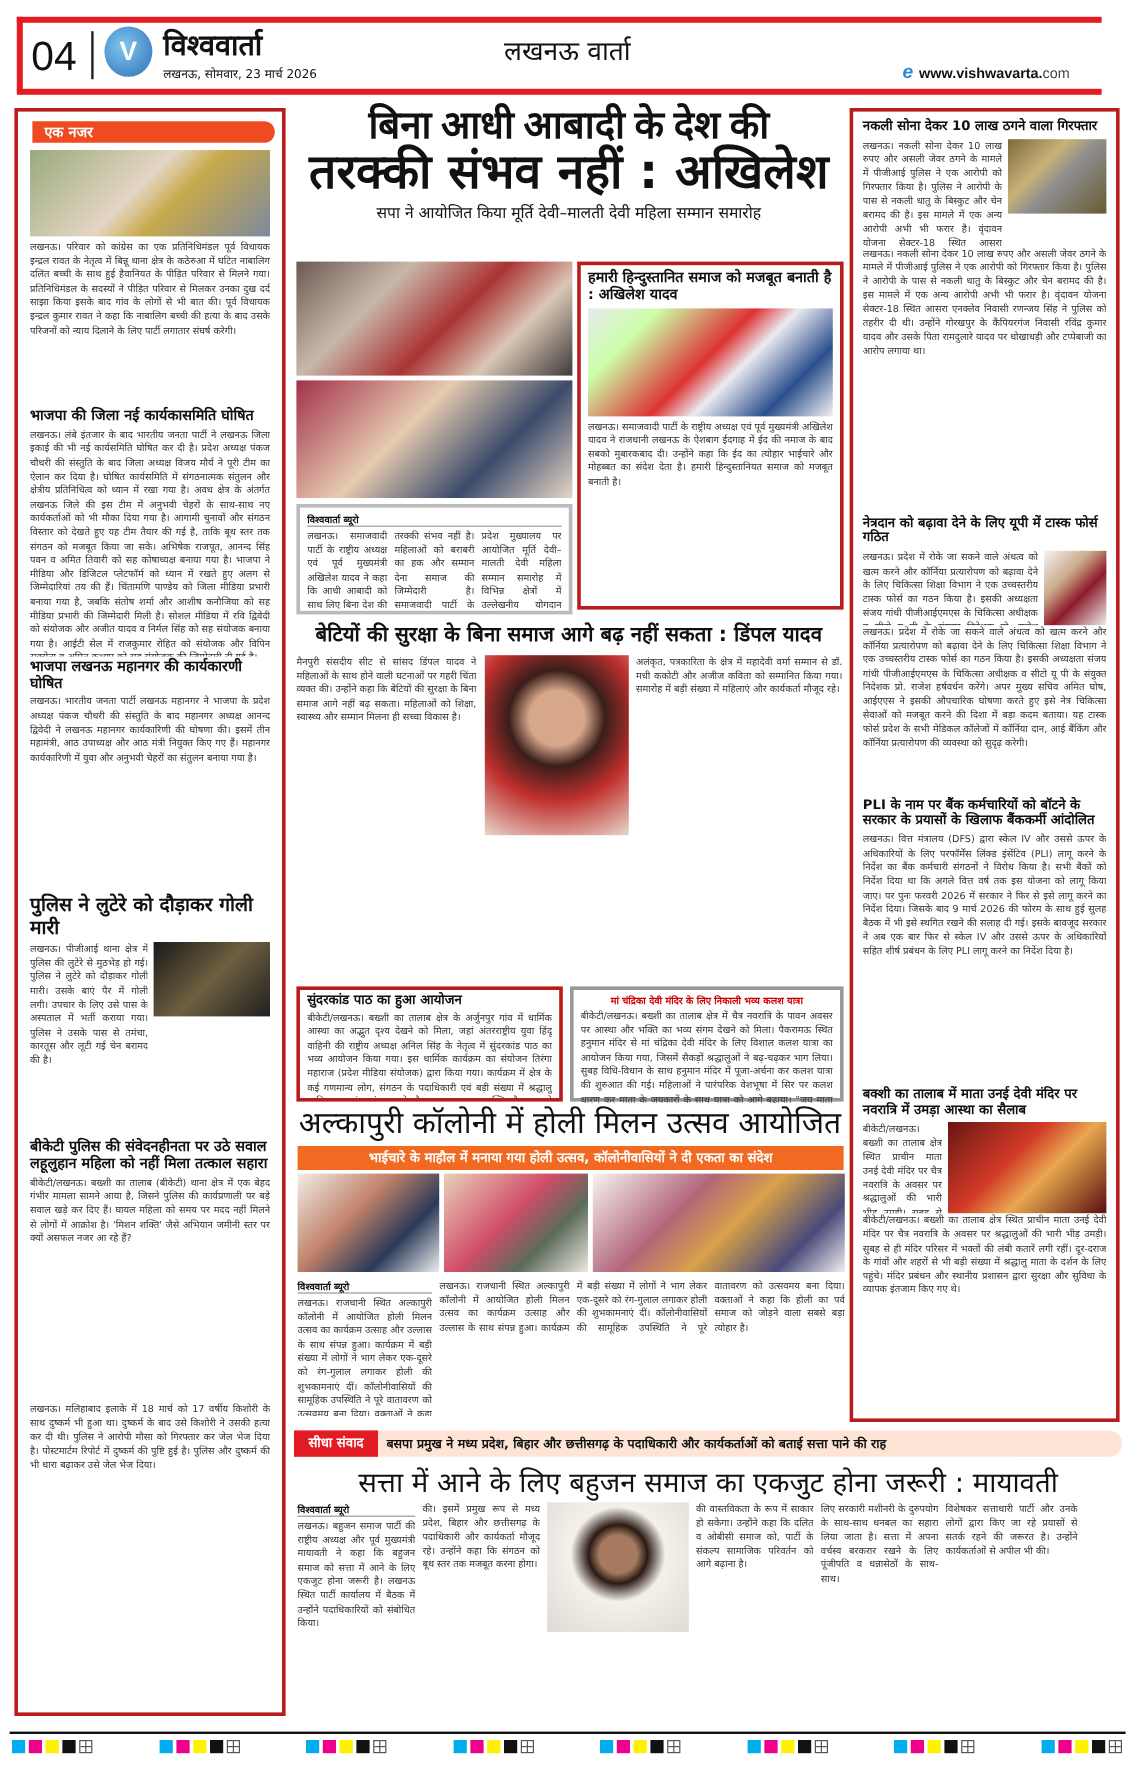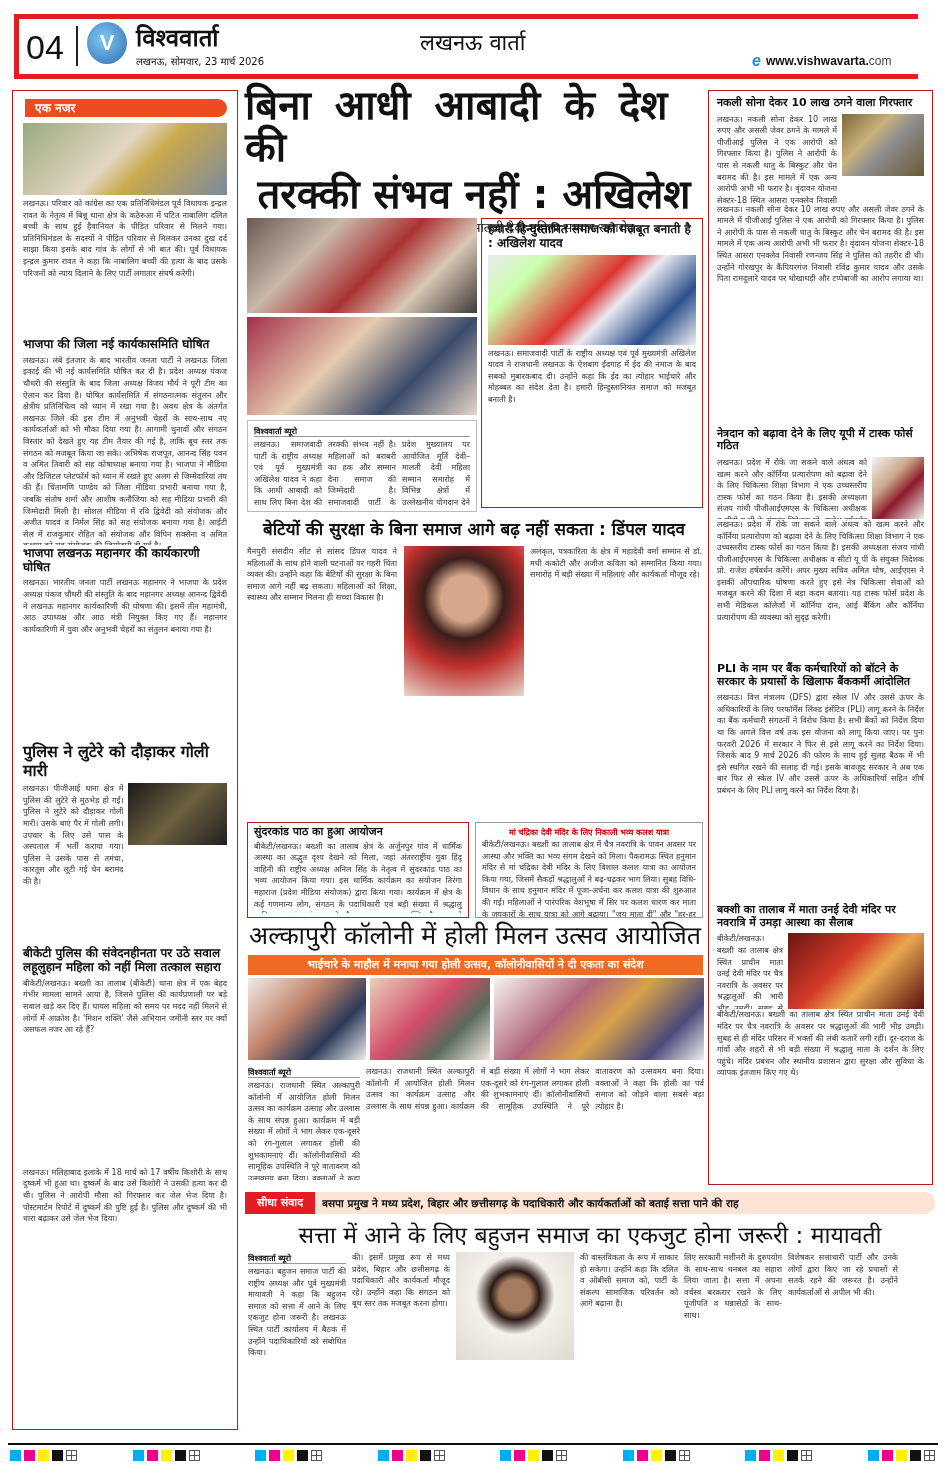--- a/index.html
+++ b/index.html
@@ -9,21 +9,21 @@
 .redline{left:14px;top:74px;width:904px;height:5px;background:#e31b23}
 .pageno{left:26px;top:28px;font-size:34px;font-family:"Liberation Sans",sans-serif;font-weight:400;color:#111}
 .vsep{left:76px;top:26px;width:2px;height:40px;background:#222}
 .logo{left:87px;top:22px;width:40px;height:42px;border-radius:50%;background:radial-gradient(circle at 40% 40%,#7fc7ee,#2f6eb5);display:flex;align-items:center;justify-content:center;color:#fff;font-weight:700;font-size:22px;font-family:"Liberation Sans",sans-serif}
 .brand{left:136px;top:20px;font-size:24px;font-weight:700;font-family:"DejaVu Sans",sans-serif}
 .dateline{left:136px;top:54px;font-size:10px}
 .section{left:420px;top:26px;font-size:22px}
 .web{left:752px;top:52px;font-size:12px;font-weight:700;font-family:"Liberation Sans",sans-serif;display:flex;align-items:center;gap:5px}
 .web .ie{color:#2a8ad8;font-size:16px;font-style:italic;font-weight:700}
 .web .dom{font-weight:400;color:#444}
-.box{border:1px solid #b91c1c;}
+.box{border:3px solid #b91c1c;}
 .hl{font-weight:700;line-height:1.15}
 .body{font-size:8px;line-height:1.45;color:#333;text-align:justify;overflow:hidden}
 .photo{background:linear-gradient(135deg,#8a7766,#c9b9a6 40%,#5d4d3e);}
 .tag{background:#ef4b21;color:#fff;font-weight:700;border-radius:0 10px 10px 0}
 .cmyk{display:flex;gap:3px;align-items:center}
 .cmyk span{width:11px;height:11px;display:inline-block}
 .bottomline{left:8px;top:1443px;width:930px;height:2px;background:#111}
 </style>
 </head>
 <body>
@@ -73,21 +73,21 @@
     <div class="hl" style="font-size:12px">बीकेटी पुलिस की संवेदनहीनता पर उठे सवाल लहूलुहान महिला को नहीं मिला तत्काल सहारा</div>
     <div class="body" style="height:185px;margin-top:3px">बीकेटी/लखनऊ। बख्शी का तालाब (बीकेटी) थाना क्षेत्र में एक बेहद गंभीर मामला सामने आया है, जिसने पुलिस की कार्यप्रणाली पर बड़े सवाल खड़े कर दिए हैं। घायल महिला को समय पर मदद नहीं मिलने से लोगों में आक्रोश है। 'मिशन शक्ति' जैसे अभियान जमीनी स्तर पर क्यों असफल नजर आ रहे हैं?</div>
   </div>
 
   <div style="margin:4px 10px 0 10px">
     <div class="body" style="height:90px;margin-top:3px">लखनऊ। मलिहाबाद इलाके में 18 मार्च को 17 वर्षीय किशोरी के साथ दुष्कर्म भी हुआ था। दुष्कर्म के बाद उसे किशोरी ने उसकी हत्या कर दी थी। पुलिस ने आरोपी मौसा को गिरफ्तार कर जेल भेज दिया है। पोस्टमार्टम रिपोर्ट में दुष्कर्म की पुष्टि हुई है। पुलिस और दुष्कर्म की भी धारा बढ़ाकर उसे जेल भेज दिया।</div>
   </div>
 </div>
 
 <div class="abs" style="left:245px;top:88px;width:458px">
-  <div class="hl" style="font-size:40px;text-align:left;line-height:1.05;font-family:Liberation Mono, monospace">बिना आधी आबादी के देश की</div>
+  <div class="hl" style="font-size:32px;text-align:center;line-height:1.05;font-family:Liberation Serif, serif">बिना आधी आबादी के देश की</div>
   <div class="hl" style="font-size:40px;text-align:center;line-height:1.1;font-family:'DejaVu Sans',sans-serif">तरक्की संभव नहीं : अखिलेश</div>
   <div style="font-size:13px;text-align:center;margin-top:2px">सपा ने आयोजित किया मूर्ति देवी–मालती देवी महिला सम्मान समारोह</div>
 </div>
 <div class="abs photo" style="left:247px;top:218px;width:230px;height:95px;background:linear-gradient(135deg,#6b5a52,#c8b8aa 30%,#a33 55%,#d9c7b5 75%,#3e3a3a)"></div>
 <div class="abs photo" style="left:247px;top:317px;width:230px;height:98px;background:linear-gradient(135deg,#a2304a,#e6cbb0 40%,#3b4b6a 70%,#e7d6c6)"></div>
 <div class="abs box" style="left:247px;top:420px;width:230px;height:92px;padding:4px 6px;border-color:#bbb">
   <div style="font-size:8px;font-weight:700;border-bottom:1px solid #999;margin-bottom:2px">विश्ववार्ता ब्यूरो</div>
   <div class="body" style="height:70px;column-count:3;column-gap:6px">लखनऊ। समाजवादी पार्टी के राष्ट्रीय अध्यक्ष एवं पूर्व मुख्यमंत्री अखिलेश यादव ने कहा कि आधी आबादी को साथ लिए बिना देश की तरक्की संभव नहीं है। महिलाओं को बराबरी का हक और सम्मान देना समाज की जिम्मेदारी है। समाजवादी पार्टी के प्रदेश मुख्यालय पर आयोजित मूर्ति देवी–मालती देवी महिला सम्मान समारोह में विभिन्न क्षेत्रों में उल्लेखनीय योगदान देने वाली 26 महिलाओं को सम्मानित किया गया।</div>
 </div>
 <div class="abs box" style="left:481px;top:218px;width:222px;height:290px;padding:4px 6px">

